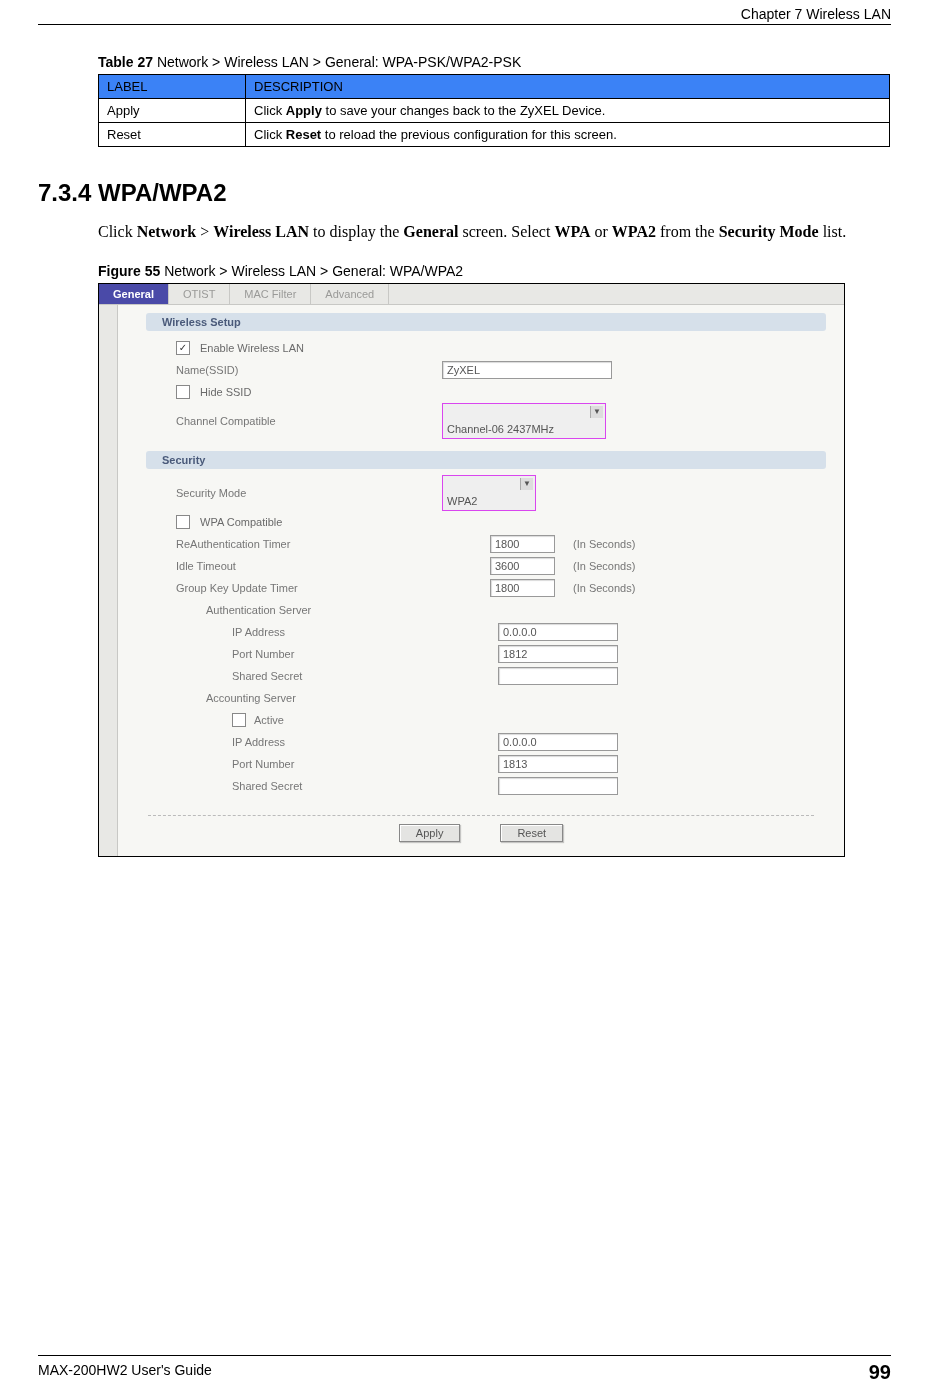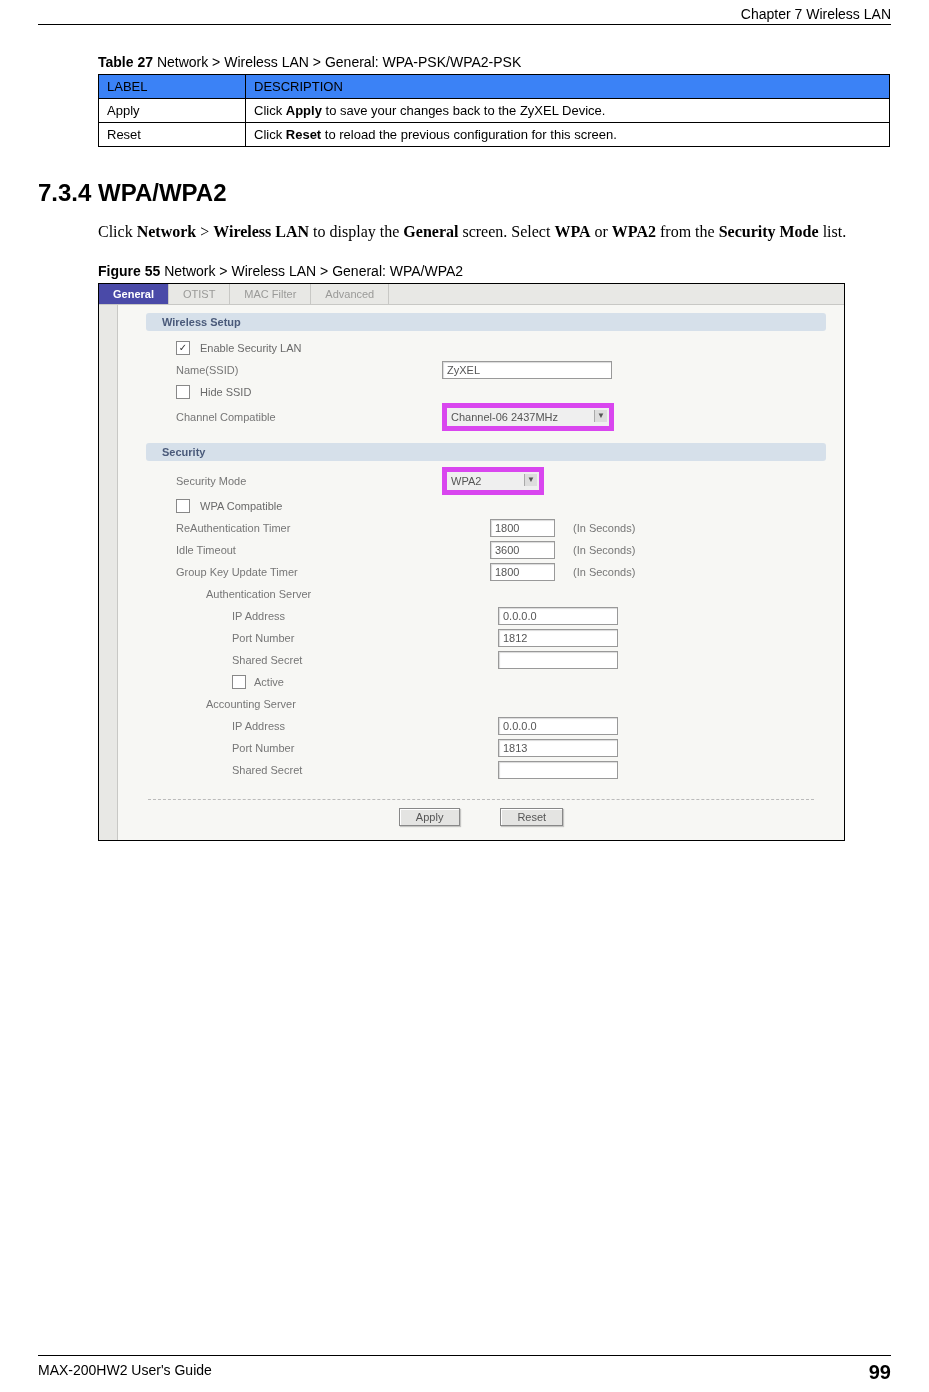--- a/index.html
+++ b/index.html
@@ -143,24 +143,24 @@
     font-size: 11px;
     color: #555;
     box-shadow: inset 1px 1px 1px rgba(0,0,0,0.15);
     display: inline-flex;
     align-items: center;
   }
   .txt-med { width: 160px; }
   .txt-sm { width: 55px; margin-left: 48px; }
   .txt-ip { width: 110px; }
   .sel {
-    border: 5px solid #d946ef;
+    border: 1px solid #d946ef;
     background: #efefef;
     height: 18px;
-    padding: 0 18px 0 4px;
+    padding: 16px 18px 0 4px;
     font-size: 11px;
     color: #555;
     position: relative;
     display: inline-flex;
     align-items: center;
   }
   .sel::after {
     content: "▼";
     position: absolute;
     right: 2px;
@@ -268,21 +268,21 @@
         <div class="tab">MAC Filter</div>
         <div class="tab">Advanced</div>
       </div>
       <div class="shot-body">
         <div class="sidebar-stub"></div>
         <div class="shot-main">
           <div class="section-bar">Wireless Setup</div>
           <div class="form-area">
             <div class="row">
               <span class="chk">✓</span>
-              <span>Enable Security LAN</span>
+              <span>Enable Wireless LAN</span>
             </div>
             <div class="row">
               <span class="lbl">Name(SSID)</span>
               <span class="txt txt-med">ZyXEL</span>
             </div>
             <div class="row">
               <span class="chk"></span>
               <span>Hide SSID</span>
             </div>
             <div class="row">
@@ -324,29 +324,29 @@
               <span class="txt txt-ip">0.0.0.0</span>
             </div>
             <div class="row">
               <span class="lbl lbl-indent2">Port Number</span>
               <span class="txt txt-ip">1812</span>
             </div>
             <div class="row">
               <span class="lbl lbl-indent2">Shared Secret</span>
               <span class="txt txt-ip"></span>
             </div>
+            <div class="row">
+                <span class="lbl lbl-indent1">Accounting Server</span>
+              </div>
             <div class="row">
               <span class="lbl lbl-indent2" style="width:auto;display:flex;align-items:center;gap:4px;">
                 <span class="chk"></span>
                 <span>Active</span>
               </span>
             </div>
-            <div class="row">
-                <span class="lbl lbl-indent1">Accounting Server</span>
-              </div>
             <div class="row">
               <span class="lbl lbl-indent2">IP Address</span>
               <span class="txt txt-ip">0.0.0.0</span>
             </div>
             <div class="row">
               <span class="lbl lbl-indent2">Port Number</span>
               <span class="txt txt-ip">1813</span>
             </div>
             <div class="row">
               <span class="lbl lbl-indent2">Shared Secret</span>

